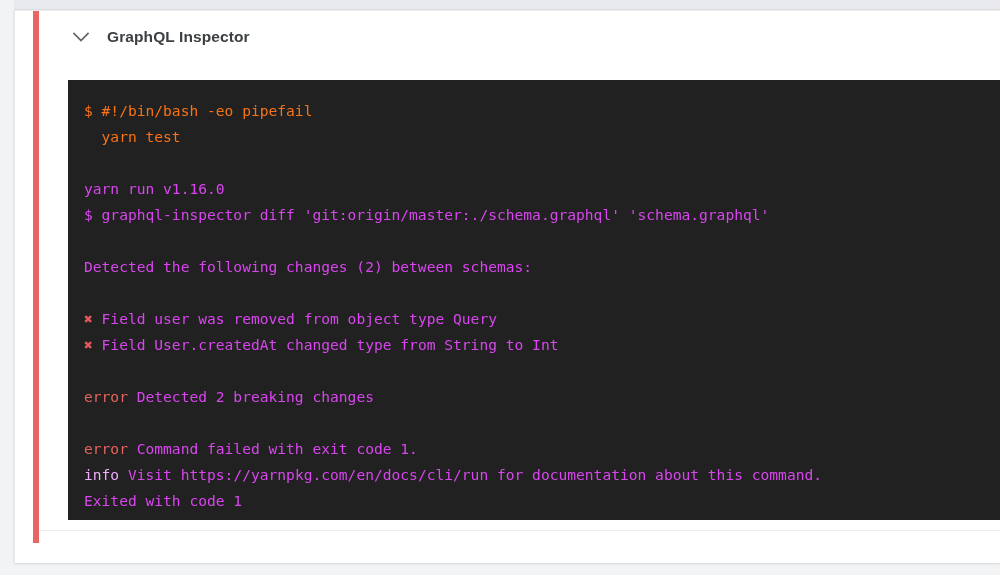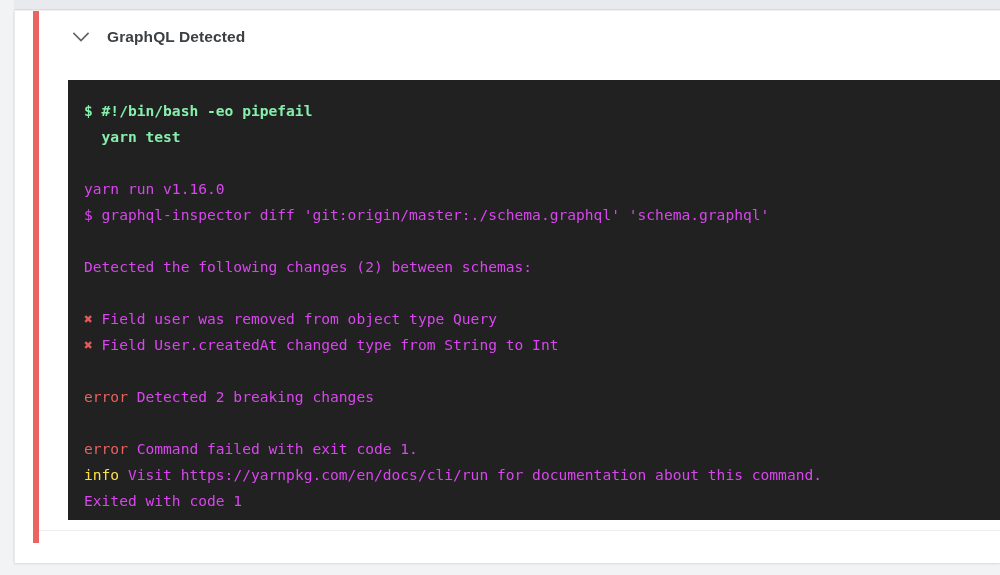--- a/index.html
+++ b/index.html
@@ -101,23 +101,23 @@
     font-family: "DejaVu Sans Mono", "Liberation Mono", monospace;
     font-size: 14.6px;
     line-height: 26px;
     color: #e8e8e8;
     white-space: pre;
   }
 
   .log .line { min-height: 26px; }
   .log .line.blank { height: 26px; }
 
-  .log .cmd { font-weight: bold; color: #86efac; }
+  .log .cmd { font-weight: normal; color: #f97316; }
   .log .err-label { color: #e8625e; }
-  .log .info-label { color: #fde047; }
+  .log .info-label { color: #f0abfc; }
   .log .xmark { color: #e2595a; font-weight: bold; }
   .log .plain { color: #d946ef; }
 
   .card-divider {
     margin-top: 10px;
     margin-left: 24px;
     width: 962px;
     height: 1px;
     background: #ececec;
   }
@@ -138,21 +138,21 @@
     <div class="step">
 
       <div class="status-bar"></div>
 
       <div class="step-header">
         <span class="chevron-icon">
           <svg width="24" height="24" viewBox="0 0 24 24" aria-hidden="true">
             <path d="M5 8.5 L12 15.5 L19 8.5" fill="none" stroke="#5f6368" stroke-width="1.7" stroke-linecap="square" stroke-linejoin="miter"></path>
           </svg>
         </span>
-        <span class="step-title">GraphQL Detected</span>
+        <span class="step-title">GraphQL Inspector</span>
       </div>
 
       <div class="terminal">
         <div class="log" id="log-output"><div class="line"><span class="cmd">$ #!/bin/bash -eo pipefail</span></div><div class="line"><span class="cmd">  yarn test</span></div><div class="line blank">&nbsp;</div><div class="line"><span class="plain">yarn run v1.16.0</span></div><div class="line"><span class="plain">$ graphql-inspector diff 'git:origin/master:./schema.graphql' 'schema.graphql'</span></div><div class="line blank">&nbsp;</div><div class="line"><span class="plain">Detected the following changes (2) between schemas:</span></div><div class="line blank">&nbsp;</div><div class="line"><span class="xmark">✖</span><span class="plain"> Field user was removed from object type Query</span></div><div class="line"><span class="xmark">✖</span><span class="plain"> Field User.createdAt changed type from String to Int</span></div><div class="line blank">&nbsp;</div><div class="line"><span class="err-label">error</span><span class="plain"> Detected 2 breaking changes</span></div><div class="line blank">&nbsp;</div><div class="line"><span class="err-label">error</span><span class="plain"> Command failed with exit code 1.</span></div><div class="line"><span class="info-label">info</span><span class="plain"> Visit https://yarnpkg.com/en/docs/cli/run for documentation about this command.</span></div><div class="line"><span class="plain">Exited with code 1</span></div></div>
       </div>
 
     </div>
 
     <div class="card-divider"></div>
     <div class="card-footer"></div>

